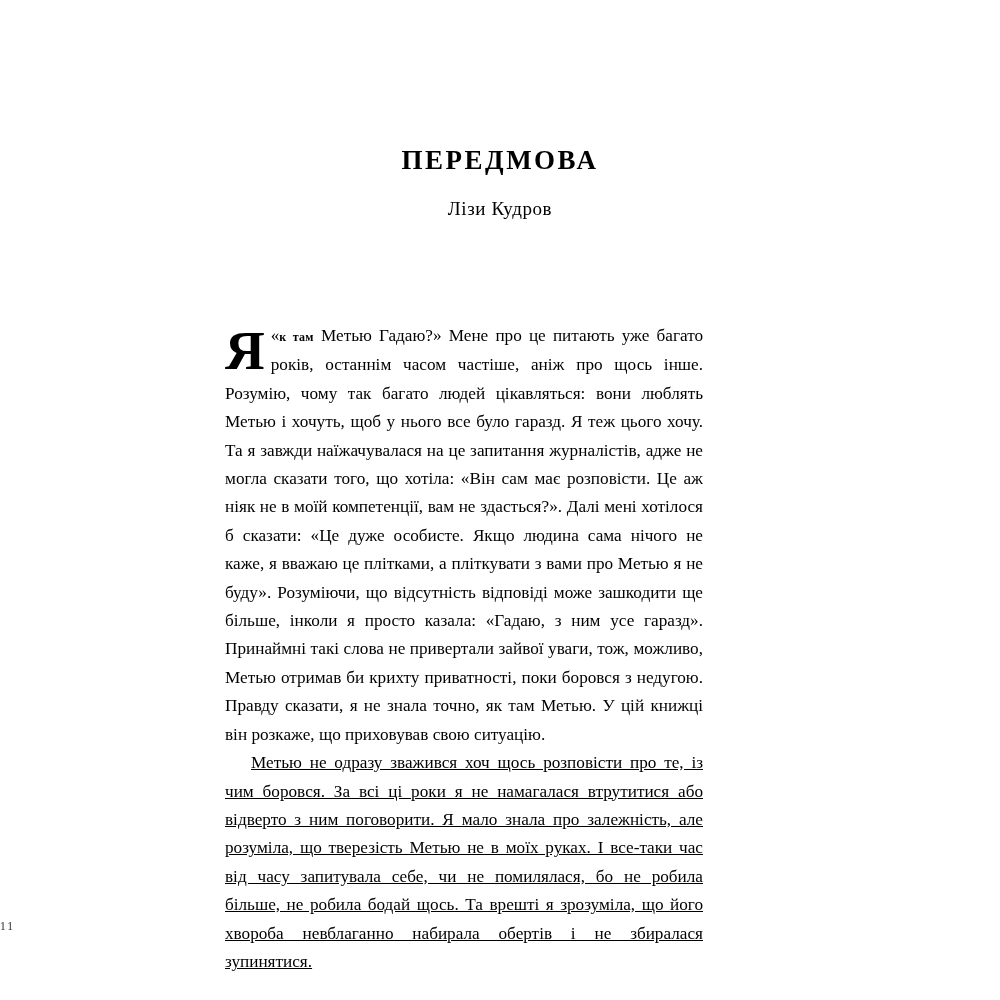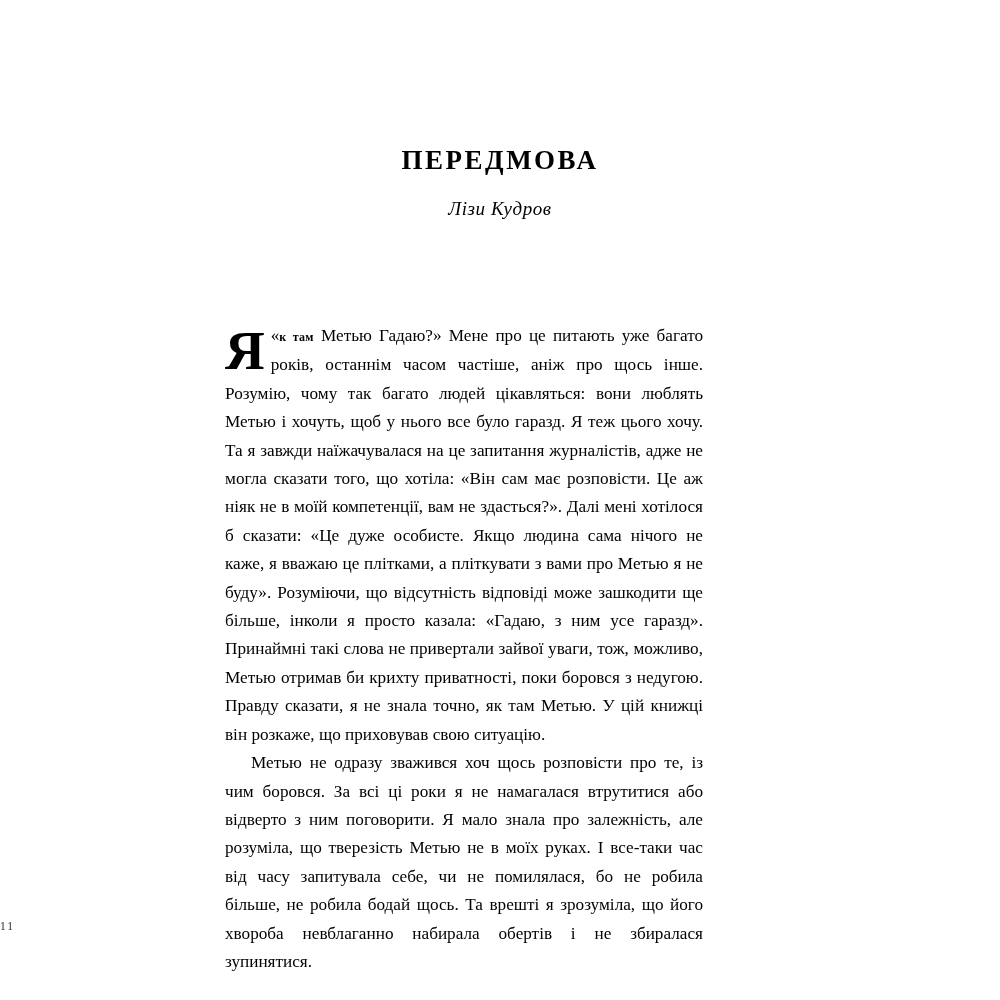--- a/index.html
+++ b/index.html
@@ -29,21 +29,20 @@
     font-size: 27px;
     letter-spacing: 2.5px;
     margin: 0;
     padding-top: 145px;
     text-transform: uppercase;
   }
 
   .chapter-subtitle {
     text-align: center;
     font-family: "Liberation Serif", serif;
-    font-style: italic;
     font-size: 19px;
     letter-spacing: 0.6px;
     margin: 0;
     padding-top: 22px;
   }
 
   .text-block {
     position: absolute;
     left: 225px;
     top: 322px;
@@ -55,20 +54,21 @@
     font-size: 17.2px;
     line-height: 28.4px;
     text-align: justify;
     text-justify: inter-word;
     hyphens: manual;
   }
 
   .para + .para {
     text-indent: 26px;
     margin-top: 0;
+    text-decoration: underline;
   }
 
   .first-para {
     text-indent: 0;
   }
 
   .dropcap {
     float: left;
     font-family: "Liberation Serif", serif;
     font-weight: bold;

